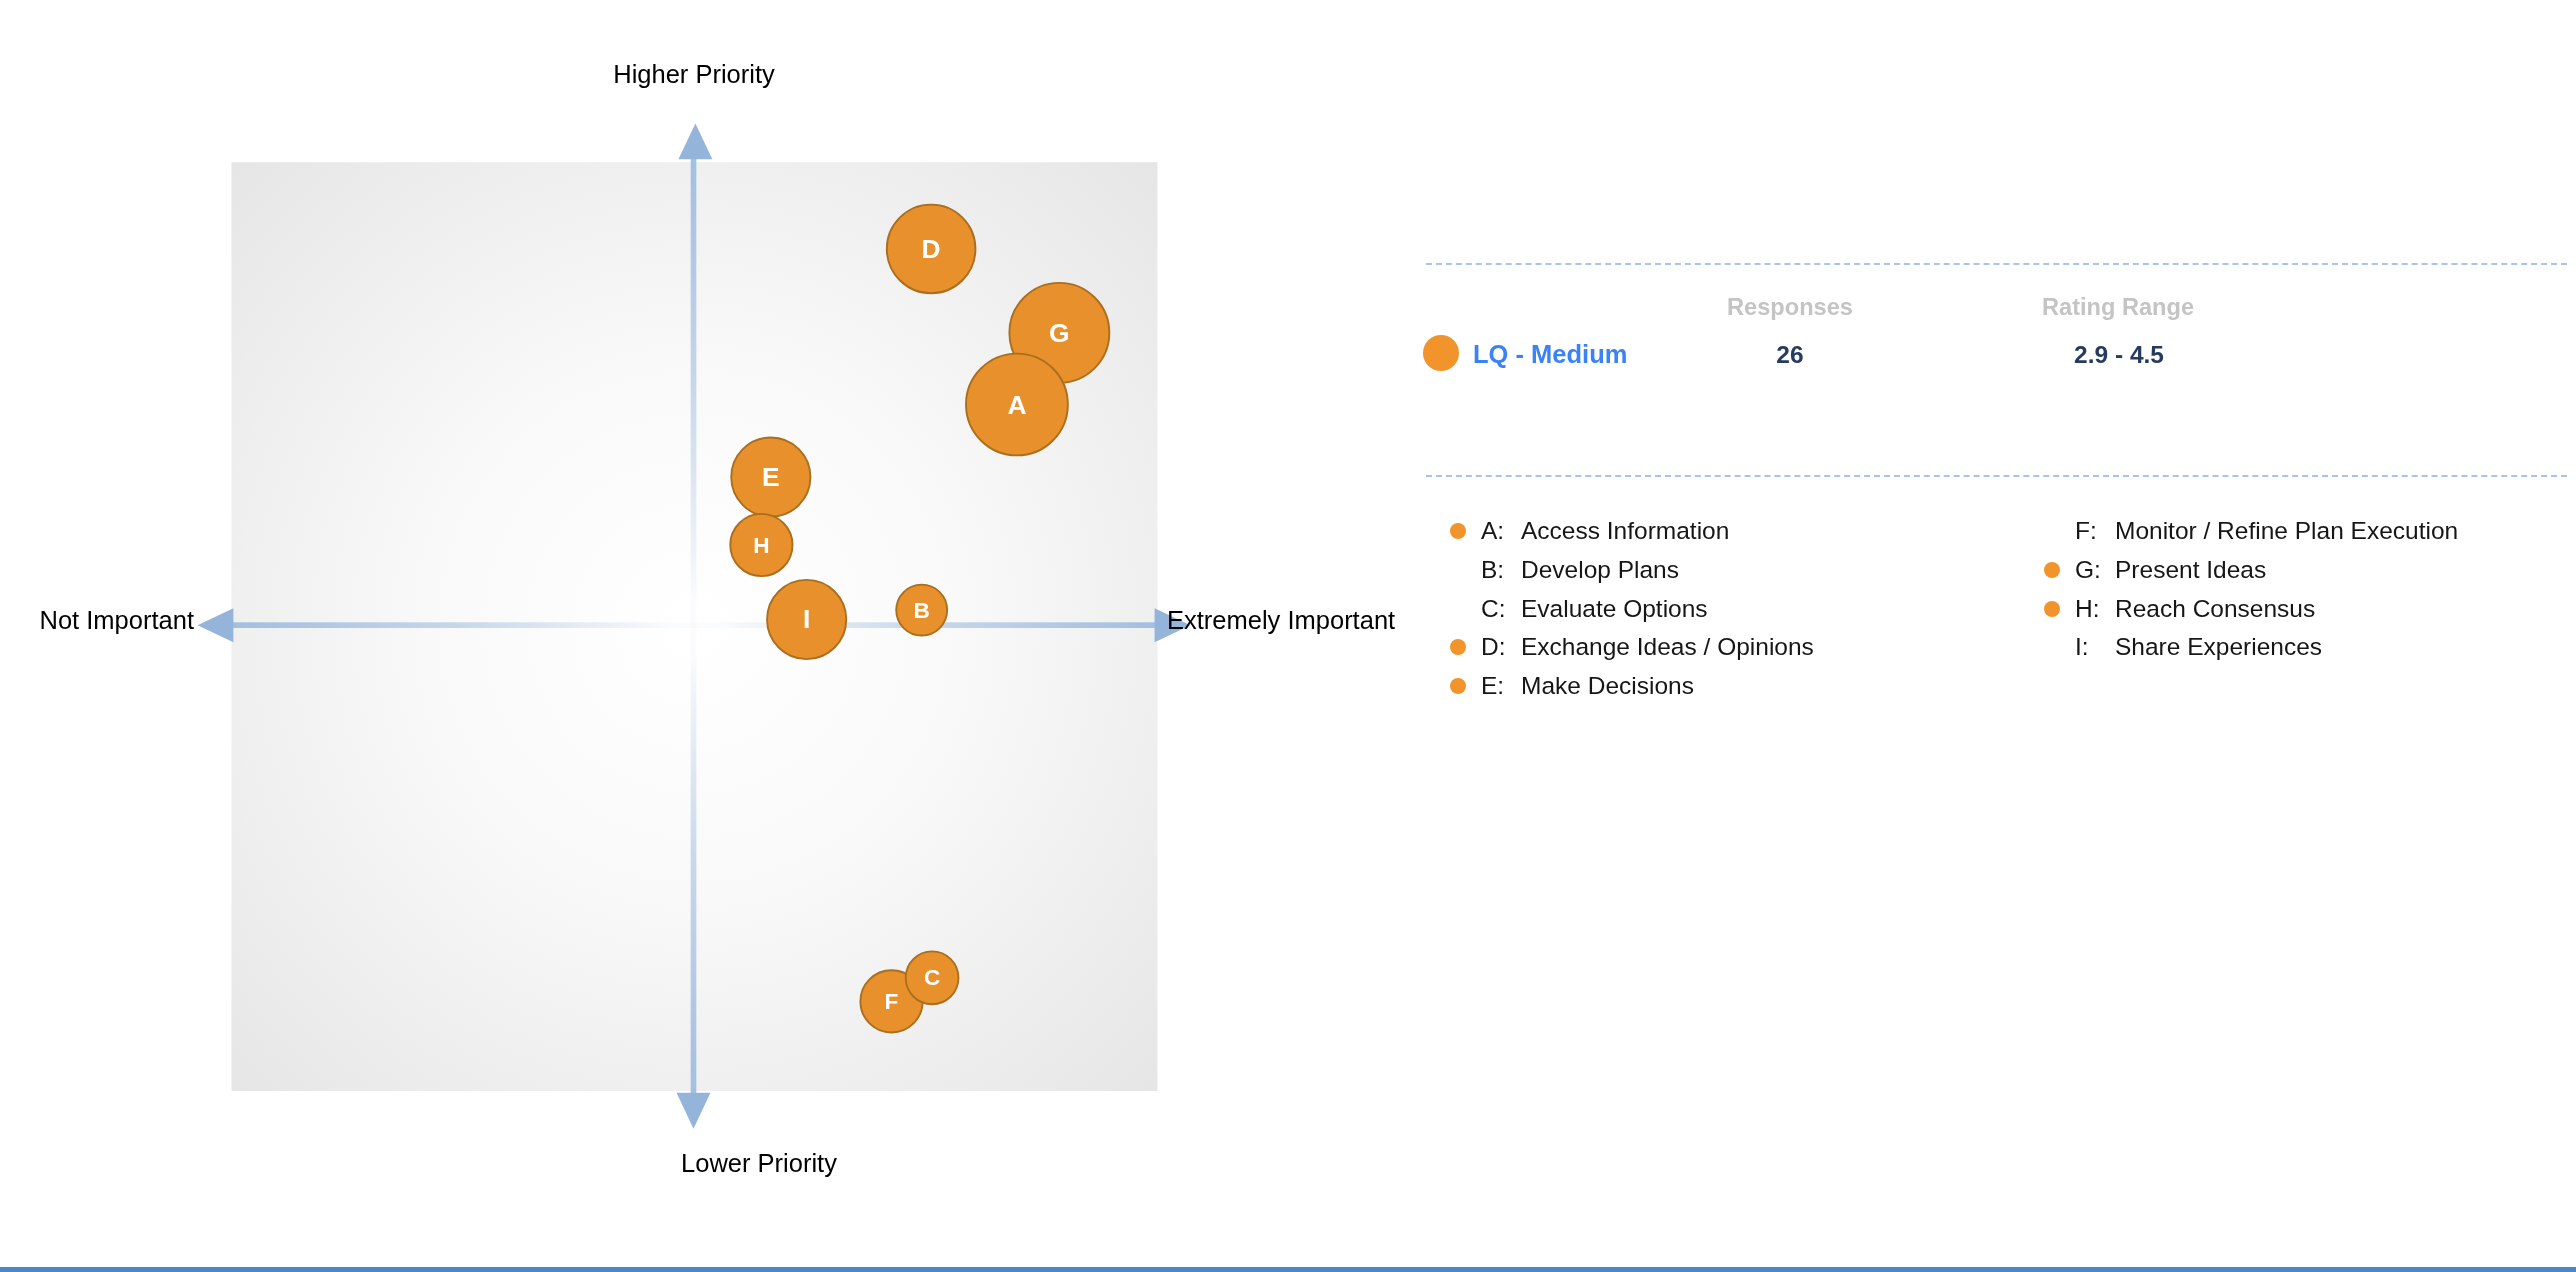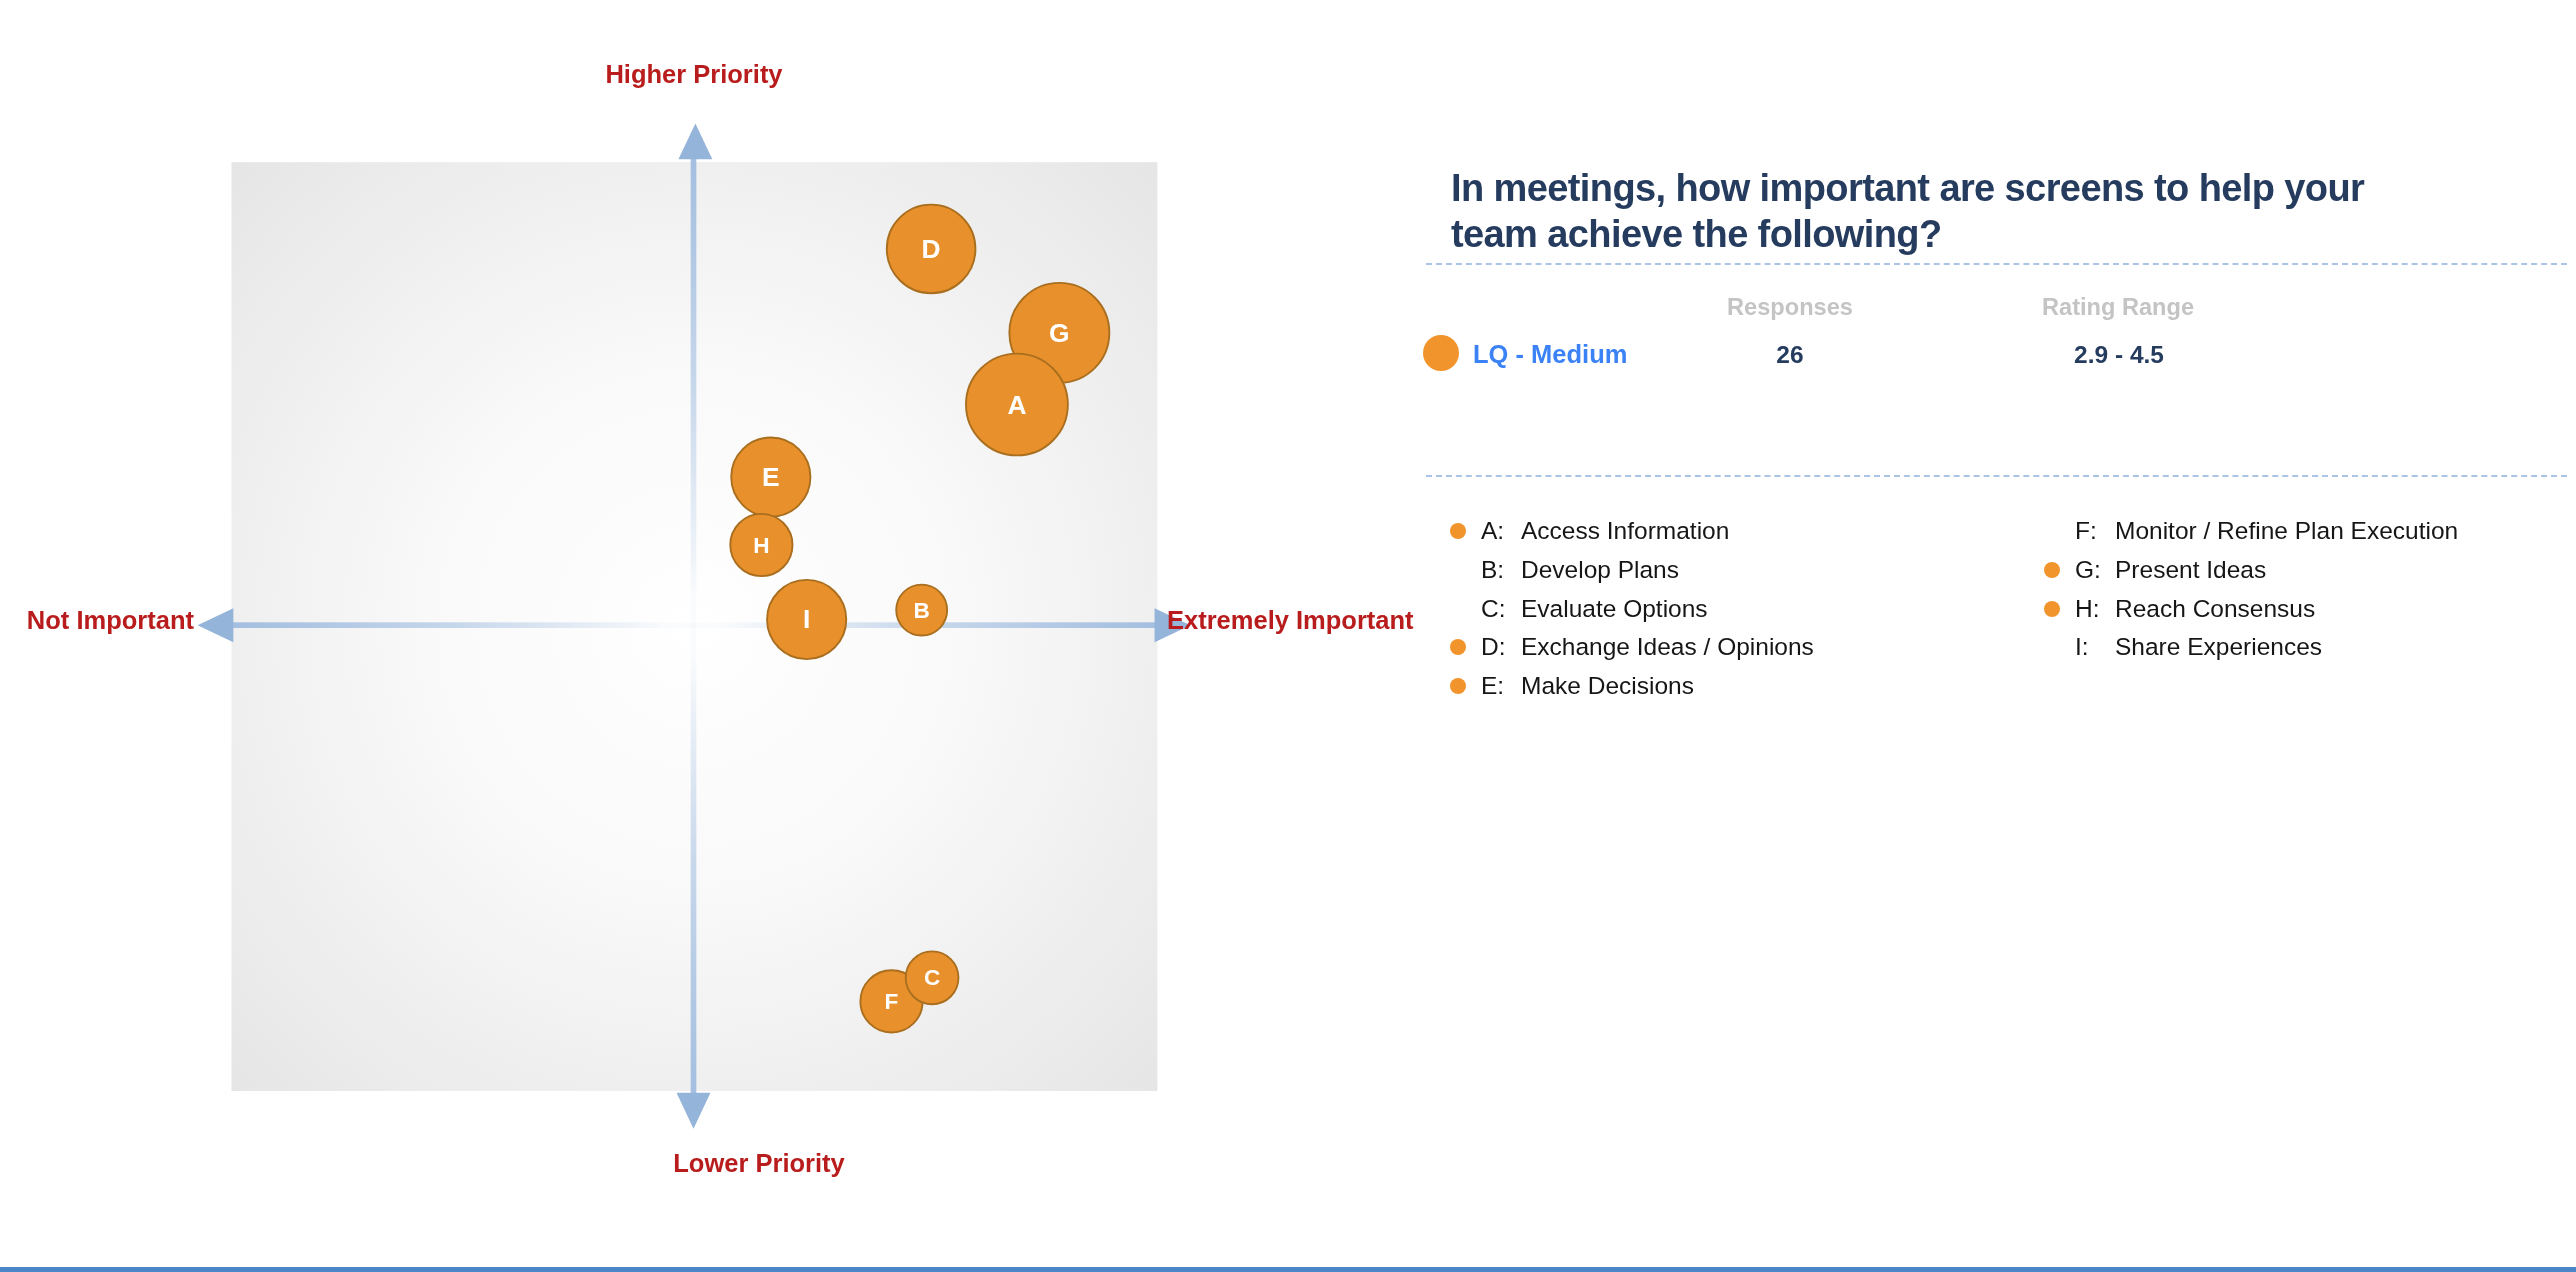--- a/index.html
+++ b/index.html
@@ -1,20 +1,20 @@
 <!DOCTYPE html>
 <html style="font-size:15px"><head>
 <meta charset="utf-8">
 <style>
   html,body{margin:0;padding:0;background:#fff;}
   .page{position:relative;width:2576px;height:1272px;background:#ffffff;overflow:hidden;
         font-family:"Liberation Sans","DejaVu Sans",sans-serif;}
   
   .chart-svg{position:absolute;left:0;top:0;}
-  .axis-caption{position:absolute;color:#b91c1c;font-weight:bold;font-size:25.5px;white-space:nowrap;}
+  .axis-caption{position:absolute;color:#000000;font-weight:normal;font-size:25.5px;white-space:nowrap;}
   .cap-top{left:694px;top:74px;transform:translate(-50%,-50%);}
   .cap-bottom{left:725px;top:1163px;transform:translate(-50%,-50%);margin-left:34px;}
   .cap-left{left:17px;top:620px;width:177px;text-align:right;transform:translateY(-50%);}
   .cap-right{left:1167px;top:620px;transform:translateY(-50%);}
   
   .panel-title{position:absolute;left:1451px;top:166px;width:957px;
                color:#263C5F;font-weight:bold;font-size:38px;line-height:1.2;letter-spacing:-0.6px;}
   .dash-line{position:absolute;left:1426px;width:1141px;height:0;border-top:2.8px dashed #A9C4E4;}
   .dash-1{top:263px;}
   .dash-2{top:475px;}
@@ -115,21 +115,20 @@
           <text x="988" y="1037" text-anchor="middle" dominant-baseline="central" fill="#FFFFFF" font-weight="bold" font-size="24">C</text>
         </g>
       </g>
   </svg>
 
   <div class="axis-caption cap-top">Higher Priority</div>
   <div class="axis-caption cap-bottom">Lower Priority</div>
   <div class="axis-caption cap-left">Not Important</div>
   <div class="axis-caption cap-right">Extremely Important</div>
 
-  <div class="panel-title">In meetings, how important are screens to help your team achieve the following?</div>
   <div class="dash-line dash-1"></div>
 
   <div class="col-header hdr-responses">Responses</div>
   <div class="col-header hdr-rating">Rating Range</div>
 
   <div class="legend-dot"></div>
   <div class="legend-name">LQ - Medium</div>
   <div class="legend-val val-responses">26</div>
   <div class="legend-val val-rating">2.9 - 4.5</div>
 

